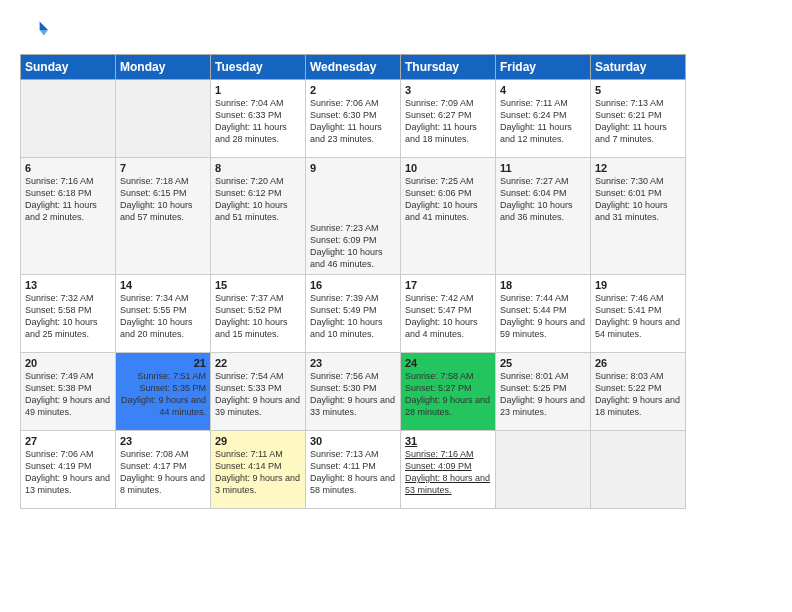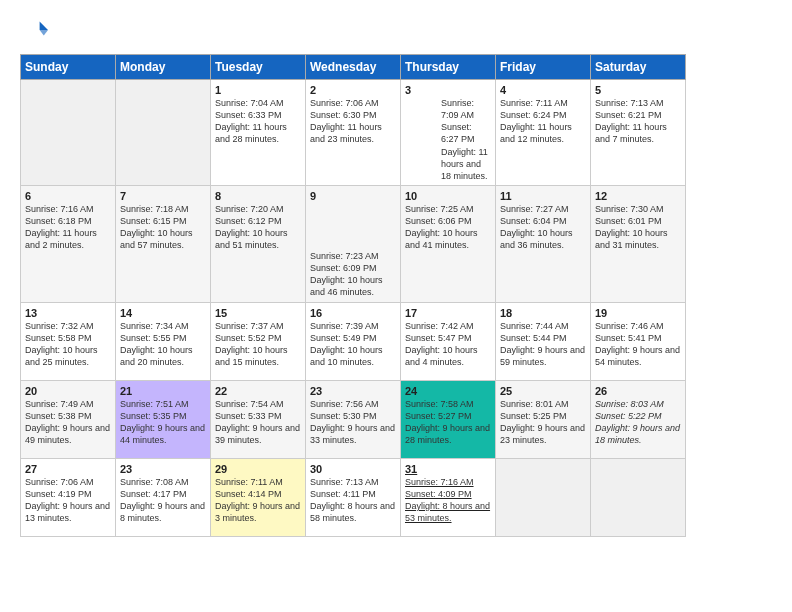--- a/index.html
+++ b/index.html
@@ -141,21 +141,21 @@
 Daylight: 11 hours and 28 minutes.</div>
           </td>
           <td style="background: rgb(255, 255, 255);">
             <span class="day-num">2</span>
             <div class="day-info" style="white-space: pre-line;">Sunrise: 7:06 AM
 Sunset: 6:30 PM
 Daylight: 11 hours and 23 minutes.</div>
           </td>
           <td style="background: rgb(255, 255, 255);">
             <span class="day-num">3</span>
-            <div class="day-info" style="white-space: pre-line; margin-left: 36px;">Sunrise: 7:09 AM
+            <div class="day-info" style="white-space: pre-line;">Sunrise: 7:09 AM
 Sunset: 6:27 PM
 Daylight: 11 hours and 18 minutes.</div>
           </td>
           <td style="background: rgb(255, 255, 255);">
             <span class="day-num">4</span>
             <div class="day-info" style="white-space: pre-line;">Sunrise: 7:11 AM
 Sunset: 6:24 PM
 Daylight: 11 hours and 12 minutes.</div>
           </td>
           <td style="background: rgb(255, 255, 255);">
@@ -253,53 +253,53 @@
 Daylight: 9 hours and 54 minutes.</div>
           </td>
         </tr>
         <tr>
           <td style="background: rgb(245, 245, 245);">
             <span class="day-num">20</span>
             <div class="day-info" style="white-space: pre-line;">Sunrise: 7:49 AM
 Sunset: 5:38 PM
 Daylight: 9 hours and 49 minutes.</div>
           </td>
-          <td style="background: #c4b5fd;">
+          <td style="background: #3b82f6; text-align: right;">
             <span class="day-num">21</span>
             <div class="day-info" style="white-space: pre-line;">Sunrise: 7:51 AM
 Sunset: 5:35 PM
 Daylight: 9 hours and 44 minutes.</div>
           </td>
           <td style="background: rgb(245, 245, 245);">
             <span class="day-num">22</span>
             <div class="day-info" style="white-space: pre-line;">Sunrise: 7:54 AM
 Sunset: 5:33 PM
 Daylight: 9 hours and 39 minutes.</div>
           </td>
           <td style="background: rgb(245, 245, 245);">
             <span class="day-num">23</span>
             <div class="day-info" style="white-space: pre-line;">Sunrise: 7:56 AM
 Sunset: 5:30 PM
 Daylight: 9 hours and 33 minutes.</div>
           </td>
-          <td style="background: #14b8a6;">
+          <td style="background: #22c55e;">
             <span class="day-num">24</span>
             <div class="day-info" style="white-space: pre-line;">Sunrise: 7:58 AM
 Sunset: 5:27 PM
 Daylight: 9 hours and 28 minutes.</div>
           </td>
           <td style="background: rgb(245, 245, 245);">
             <span class="day-num">25</span>
             <div class="day-info" style="white-space: pre-line;">Sunrise: 8:01 AM
 Sunset: 5:25 PM
 Daylight: 9 hours and 23 minutes.</div>
           </td>
           <td style="background: rgb(245, 245, 245);">
             <span class="day-num">26</span>
-            <div class="day-info" style="white-space: pre-line; font-style: italic;">Sunrise: 8:03 AM
+            <div class="day-info" style="white-space: pre-line;">Sunrise: 8:03 AM
 Sunset: 5:22 PM
 Daylight: 9 hours and 18 minutes.</div>
           </td>
         </tr>
         <tr>
           <td style="background: rgb(255, 255, 255);">
             <span class="day-num">27</span>
             <div class="day-info" style="white-space: pre-line;">Sunrise: 7:06 AM
 Sunset: 4:19 PM
 Daylight: 9 hours and 13 minutes.</div>

